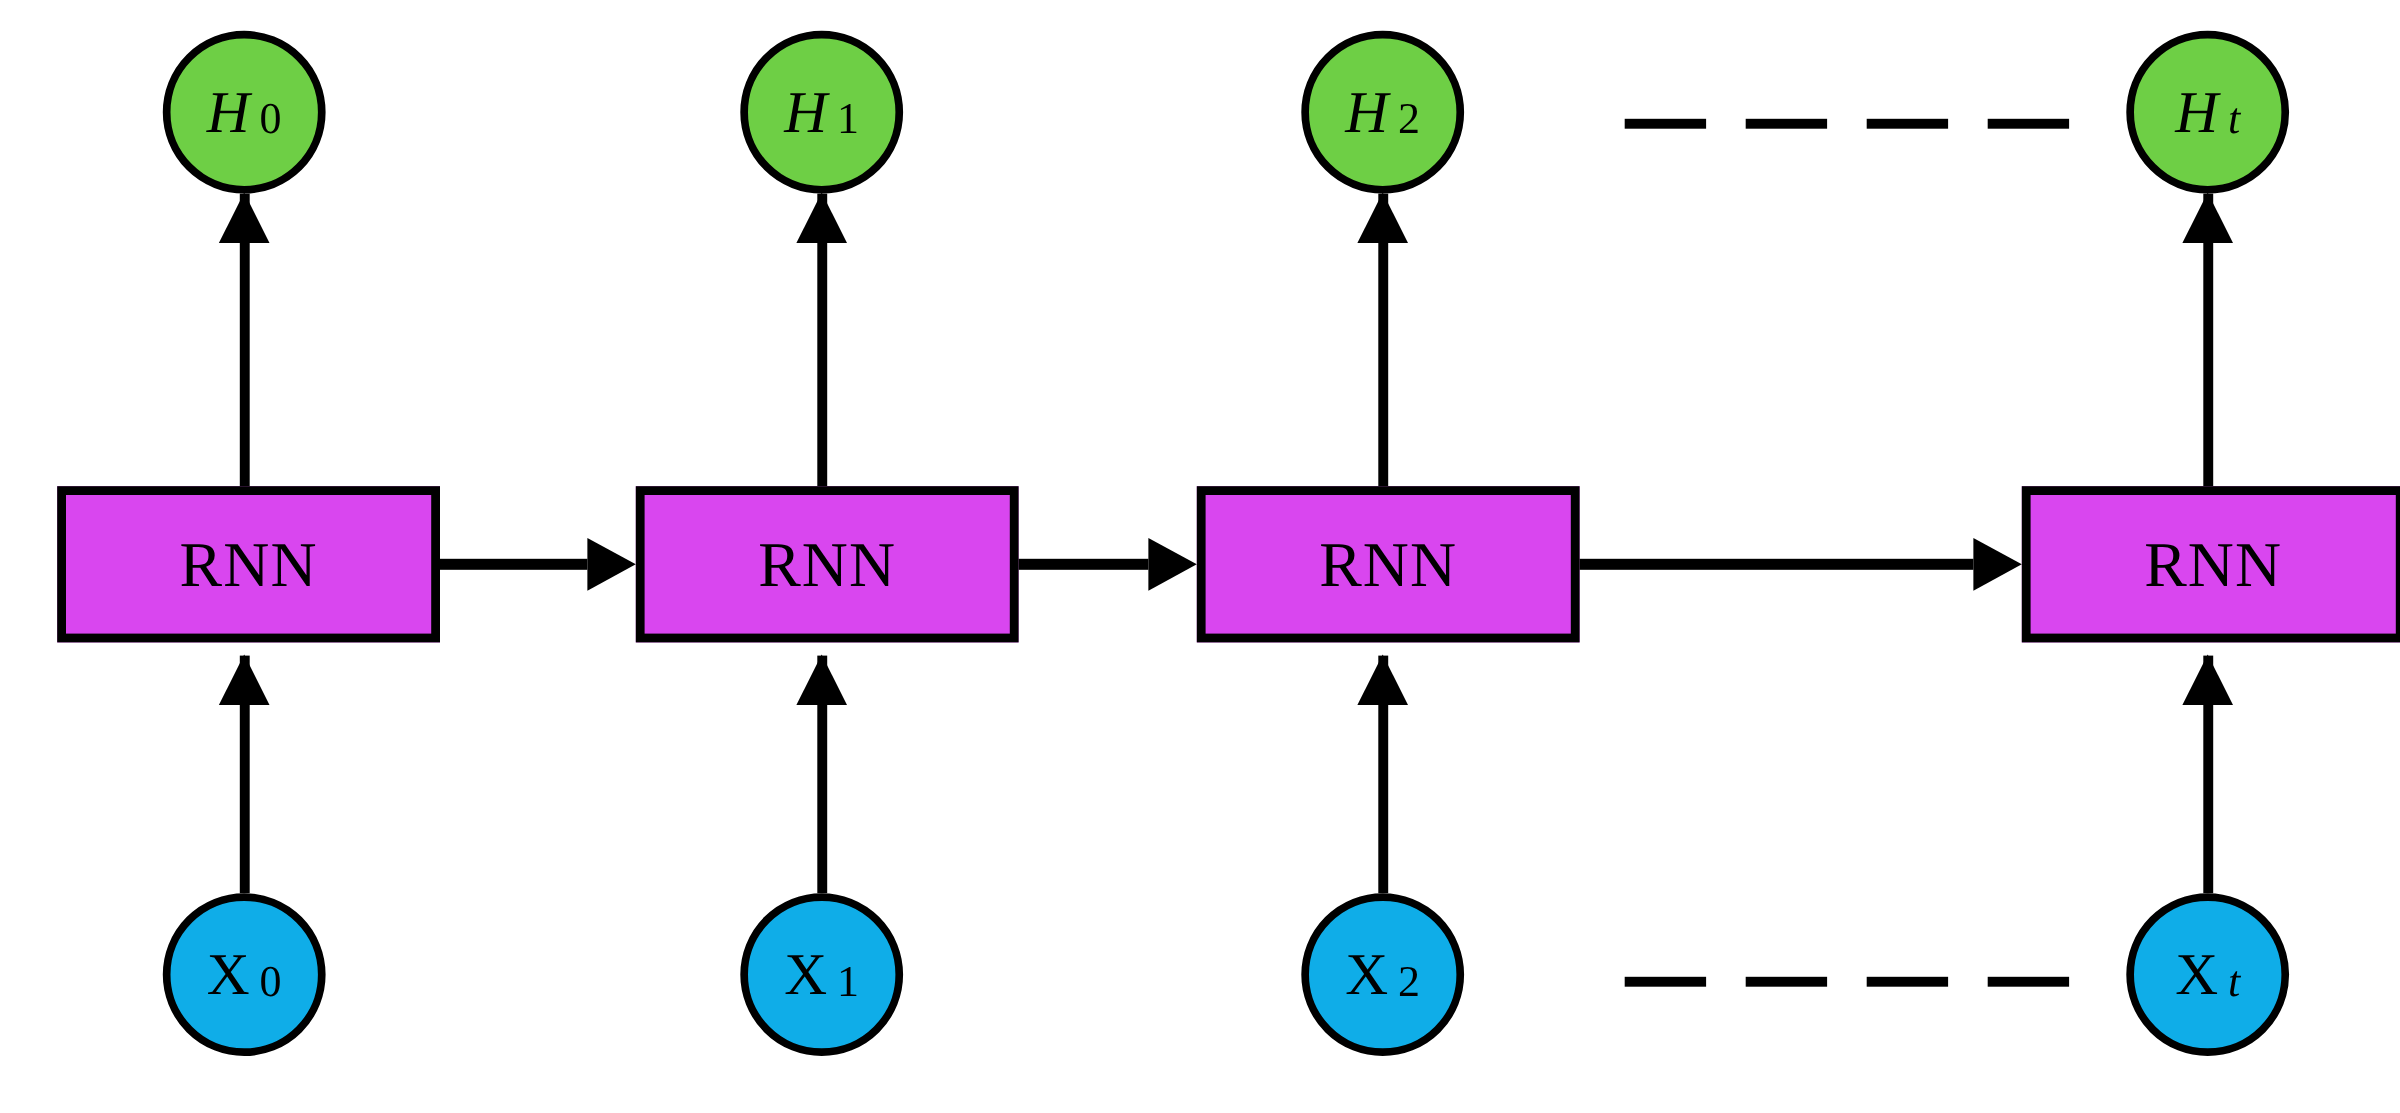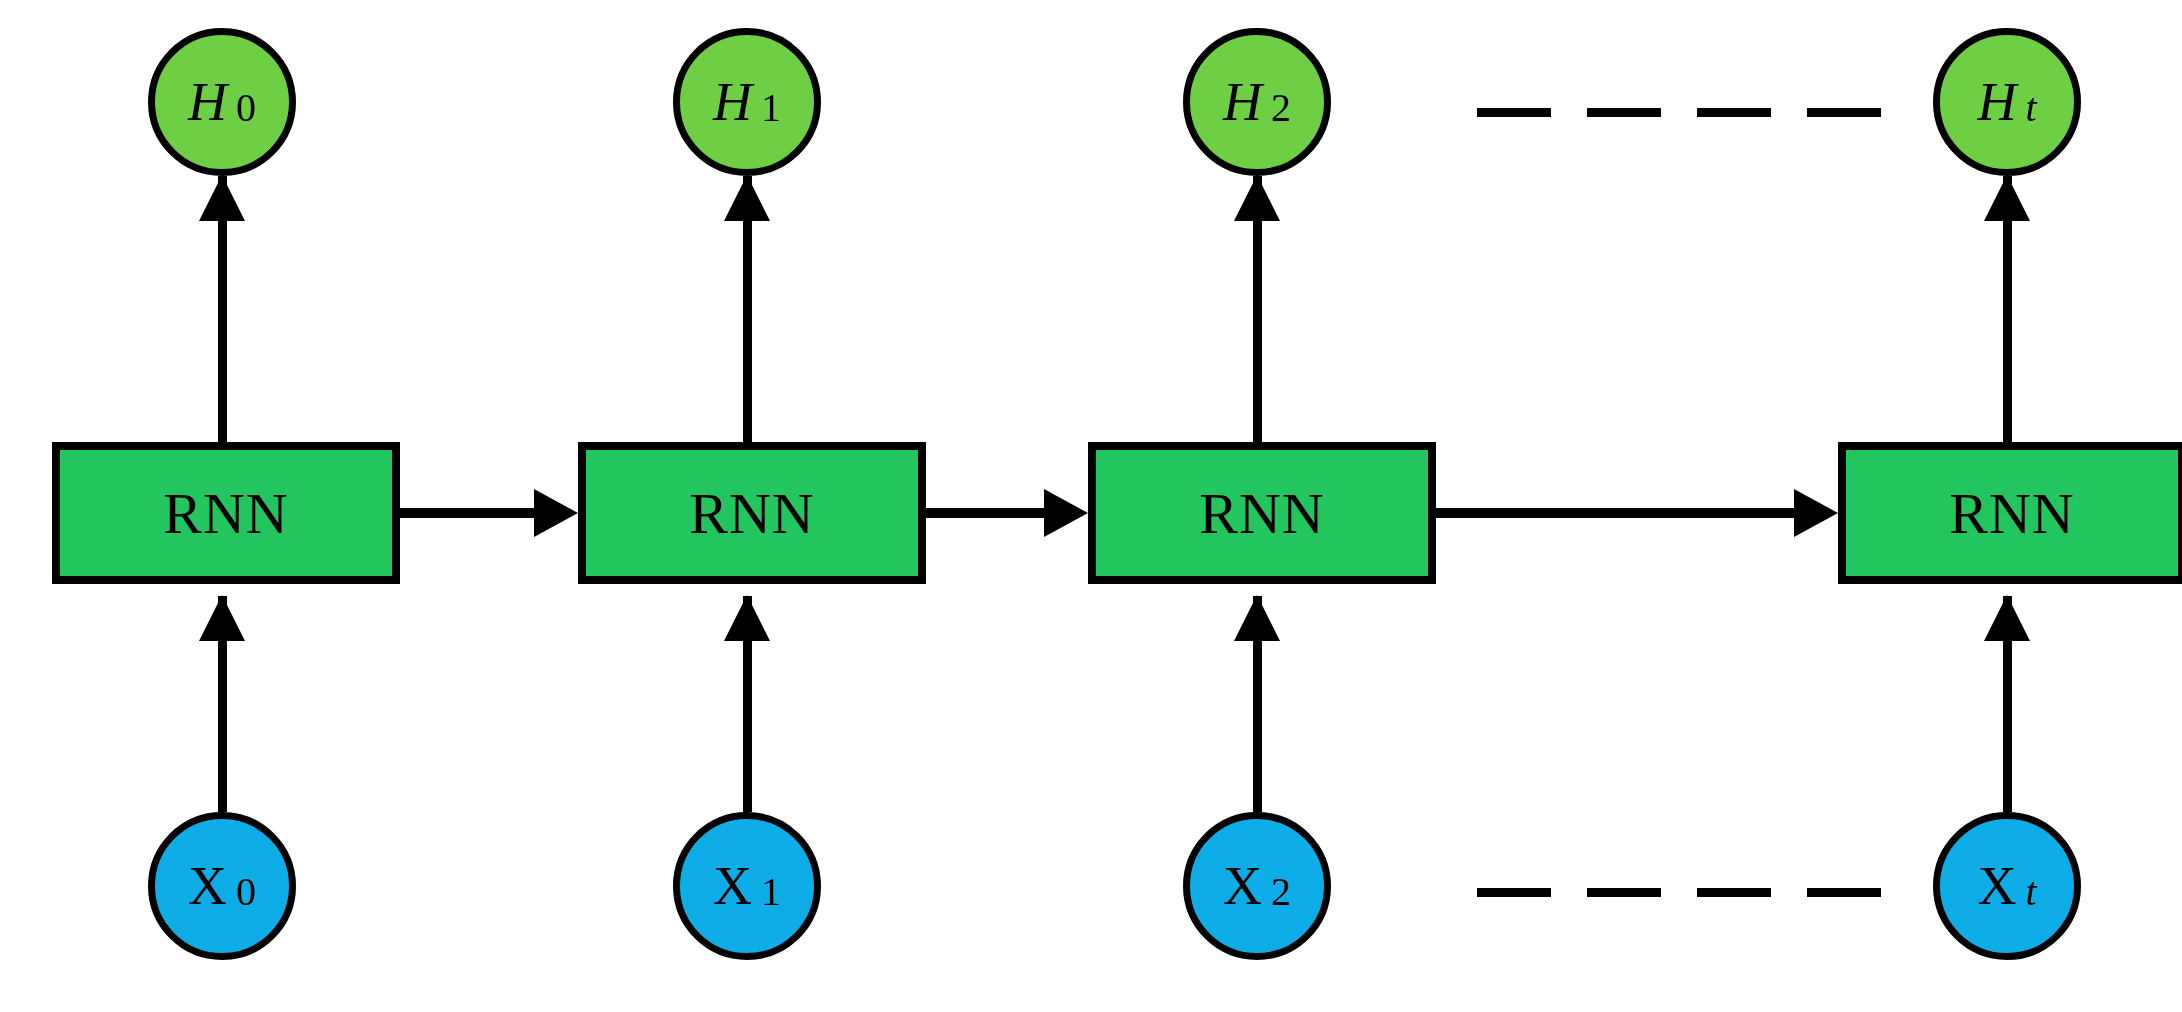--- a/index.html
+++ b/index.html
@@ -52,21 +52,21 @@
   .node-x {
     background: #0FADE8;
     width: 148px;
     height: 148px;
   }
 
   
   .cell {
     position: absolute;
     box-sizing: border-box;
-    background: #22c55e;
+    background: #d946ef;
     border: 8px solid #000000;
     display: flex;
     align-items: center;
     justify-content: center;
   }
   .cell .cell-label {
     font-size: 58px;
     color: #000000;
     letter-spacing: 1px;
   }

